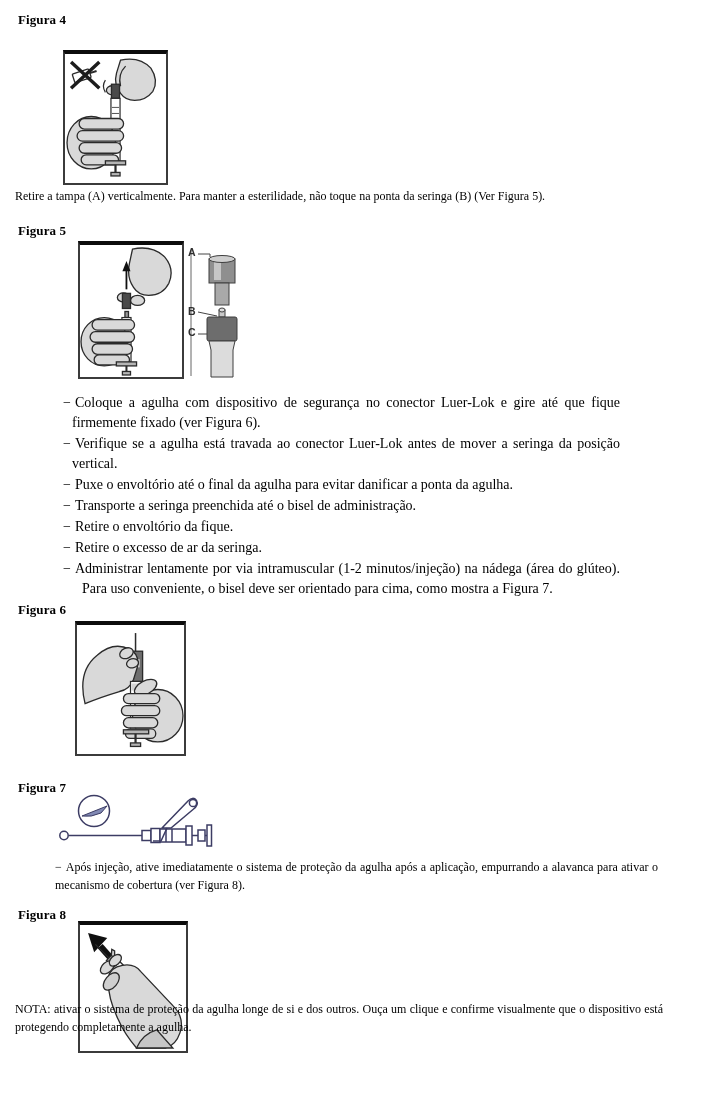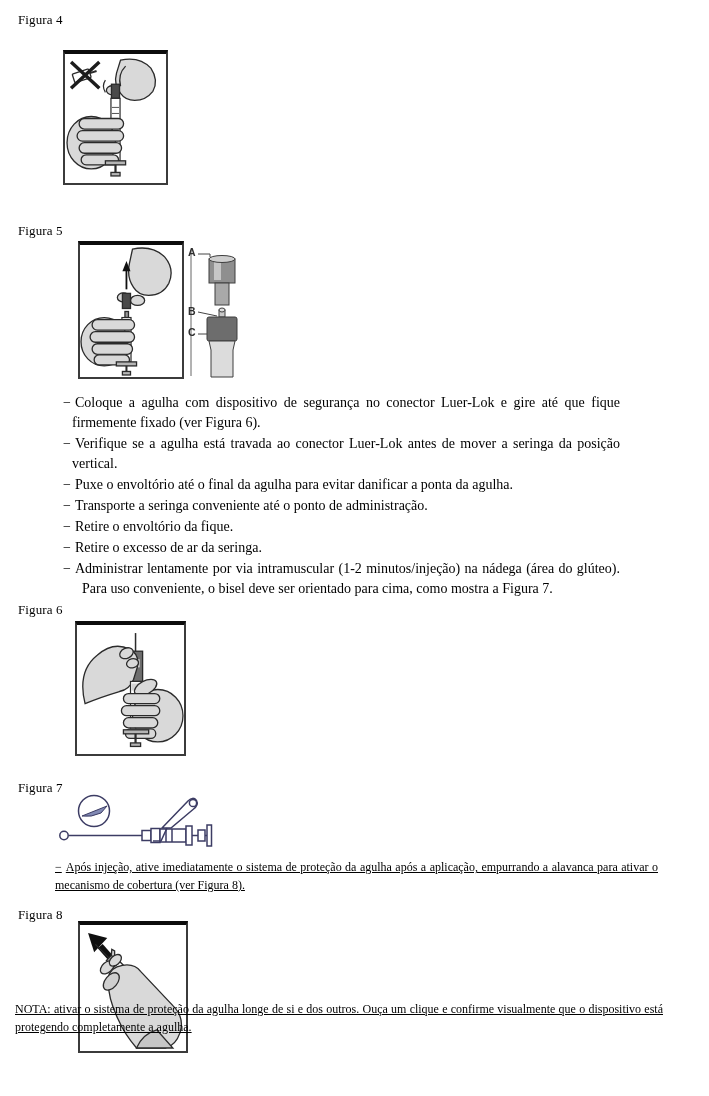--- a/index.html
+++ b/index.html
@@ -1,26 +1,26 @@
 <!DOCTYPE html>
 <html><head>
 <meta charset="utf-8">
 <style>
   html,body{margin:0;padding:0;background:#ffffff;}
   #page{
     position:relative;width:709px;height:1096px;background:#ffffff;
     font-family:"Liberation Serif", serif;color:#000;overflow:hidden;
   }
   .fig-title{
-    position:absolute;left:18px;font-weight:normal;font-size:13px;line-height:15px;
+    position:absolute;left:18px;font-weight:bold;font-size:13px;line-height:15px;
     letter-spacing:.1px;
     text-align:right;
   }
   .caption{position:absolute;font-size:12px;line-height:18px;}
-  .just{text-align:justify;text-decoration:underline;}
+  .just{text-align:justify;}
   .framed{
     position:absolute;background:#ffffff;box-sizing:border-box;
     border:2.5px solid #3b3b3b;border-top:4.5px solid #0c0c0c;
   }
   .framed svg{display:block;width:100%;height:100%;}
   .plain-art{position:absolute;}
   .plain-art svg{display:block;width:100%;height:100%;}
   .bullets{position:absolute;left:63px;top:393px;width:557px;font-size:14px;}
   .bullet{
     line-height:20px;margin-bottom:1px;text-align:justify;
@@ -76,20 +76,21 @@
           <rect x="16" y="100" width="37" height="10" rx="5"></rect>
         </g>
 
         <rect x="40" y="106" width="20" height="4" fill="#b5b5b5"></rect>
         <line x1="50" y1="110" x2="50" y2="118" stroke-width="2.2"></line>
         <rect x="45.5" y="117.5" width="9" height="3.5" fill="#b5b5b5"></rect>
       </g>
     </svg>
   </div>
 
+  <div class="caption" style="left:15px;top:187px;width:640px">Retire a tampa (A) verticalmente. Para manter a esterilidade, não toque na ponta da seringa (B) (Ver Figura 5).</div>
 
   <div class="fig-title" style="top:223px">Figura 5</div>
 
   <div class="framed" style="left:78px;top:241px;width:106px;height:138px">
     <svg viewBox="0 0 101 131" preserveAspectRatio="none">
       <g stroke="#2b2b2b" stroke-width="1.3" fill="none">
 
         <g fill="#d9d9d9">
           <path d="M52 4 Q72 0 84 12 Q94 24 88 38 Q82 50 68 50 Q58 50 53 42 Q46 32 49 18 Z"></path>
           <ellipse cx="43" cy="52" rx="6" ry="4.5"></ellipse>
@@ -154,21 +155,21 @@
     </svg>
     <span class="plabel" style="top:3px">A</span>
     <span class="plabel" style="top:62px">B</span>
     <span class="plabel" style="top:83px">C</span>
   </div>
 
   <div class="bullets">
     <div class="bullet"><span class="mk">−</span><span>Coloque a agulha com dispositivo de segurança no conector Luer-Lok e gire até que fique firmemente fixado (ver Figura 6).</span></div>
     <div class="bullet"><span class="mk">−</span><span>Verifique se a agulha está travada ao conector Luer-Lok antes de mover a seringa da posição vertical.</span></div>
     <div class="bullet"><span class="mk">−</span><span>Puxe o envoltório até o final da agulha para evitar danificar a ponta da agulha.</span></div>
-    <div class="bullet"><span class="mk">−</span><span>Transporte a seringa conveniente até o ponto de administração.</span></div>
+    <div class="bullet"><span class="mk">−</span><span>Transporte a seringa preenchida até o bisel de administração.</span></div>
     <div class="bullet"><span class="mk">−</span><span>Retire o envoltório da fique.</span></div>
     <div class="bullet"><span class="mk">−</span><span>Retire o excesso de ar da seringa.</span></div>
     <div class="bullet wide-indent"><span class="mk">−</span><span>Administrar lentamente por via intramuscular (1-2 minutos/injeção) na nádega (área do glúteo). Para uso conveniente, o bisel deve ser orientado para cima, como mostra a Figura 7.</span></div>
   </div>
 
   <div class="fig-title" style="top:602px">Figura 6</div>
 
   <div class="framed" style="left:75px;top:621px;width:111px;height:135px">
     <svg viewBox="0 0 106 128" preserveAspectRatio="none">
       <g stroke="#2b2b2b" stroke-width="1.3" fill="none">

